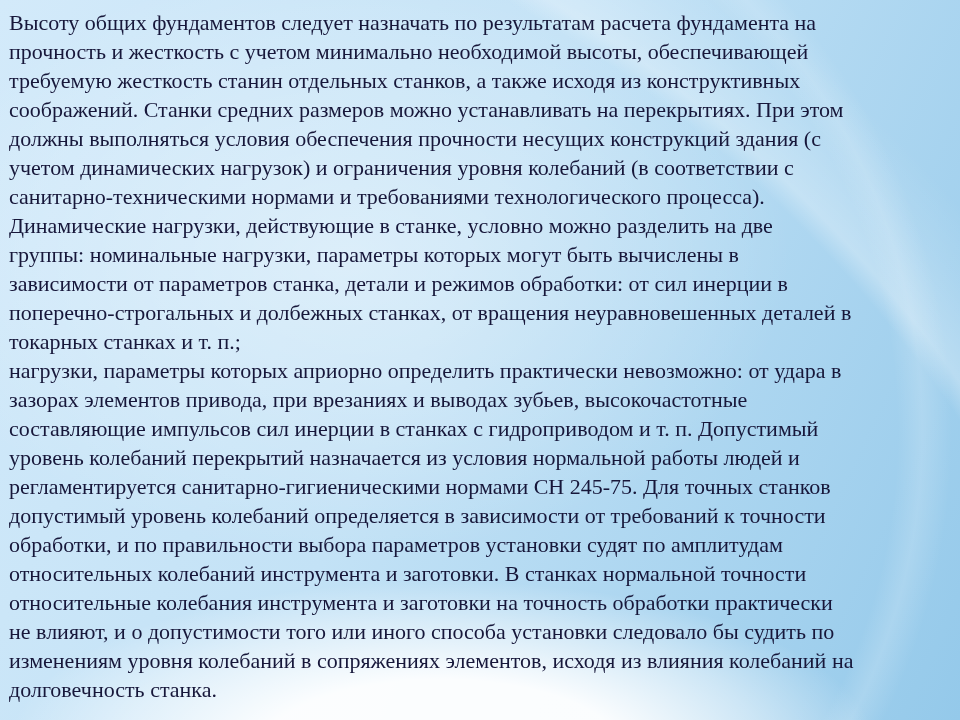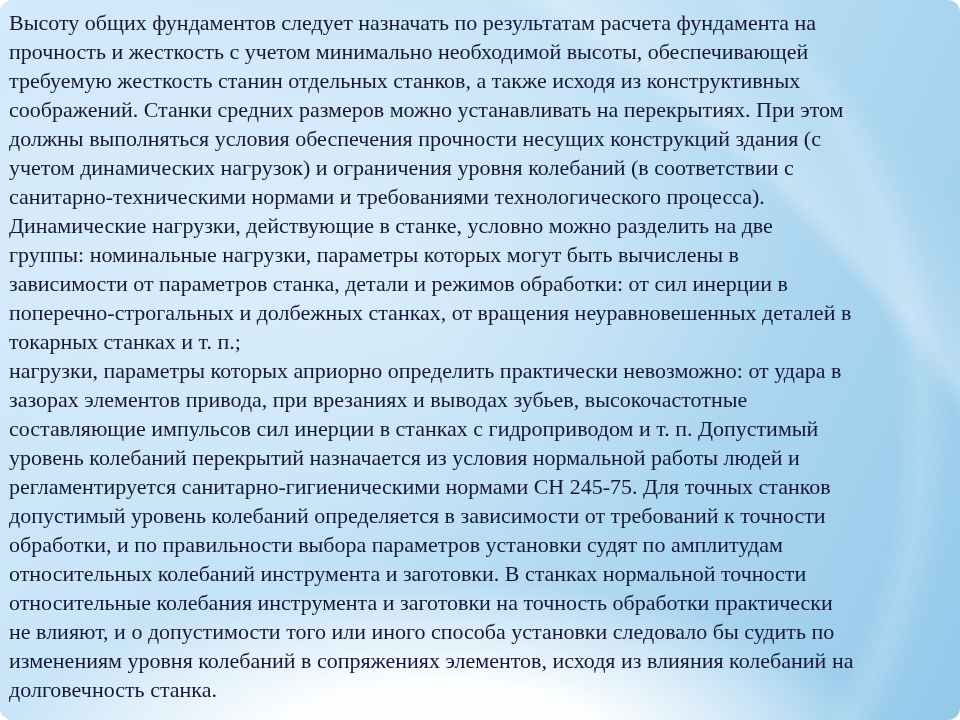--- a/index.html
+++ b/index.html
@@ -9,21 +9,20 @@
     height: 720px;
     overflow: hidden;
     font-family: "Liberation Serif", "DejaVu Serif", serif;
   }
   .slide {
     position: relative;
     width: 960px;
     height: 720px;
     overflow: hidden;
     background: linear-gradient(115deg, #d3eafa 0%, #c3e2f6 45%, #94c9ea 100%);
-    border-radius: 12px;
   }
   
   .bg-glow-top {
     position: absolute;
     inset: 0;
     background: radial-gradient(ellipse 62% 55% at 36% 36%,
                 rgba(255,255,255,0.38) 0%, rgba(255,255,255,0.12) 55%,
                 rgba(255,255,255,0) 75%);
     pointer-events: none;
   }

